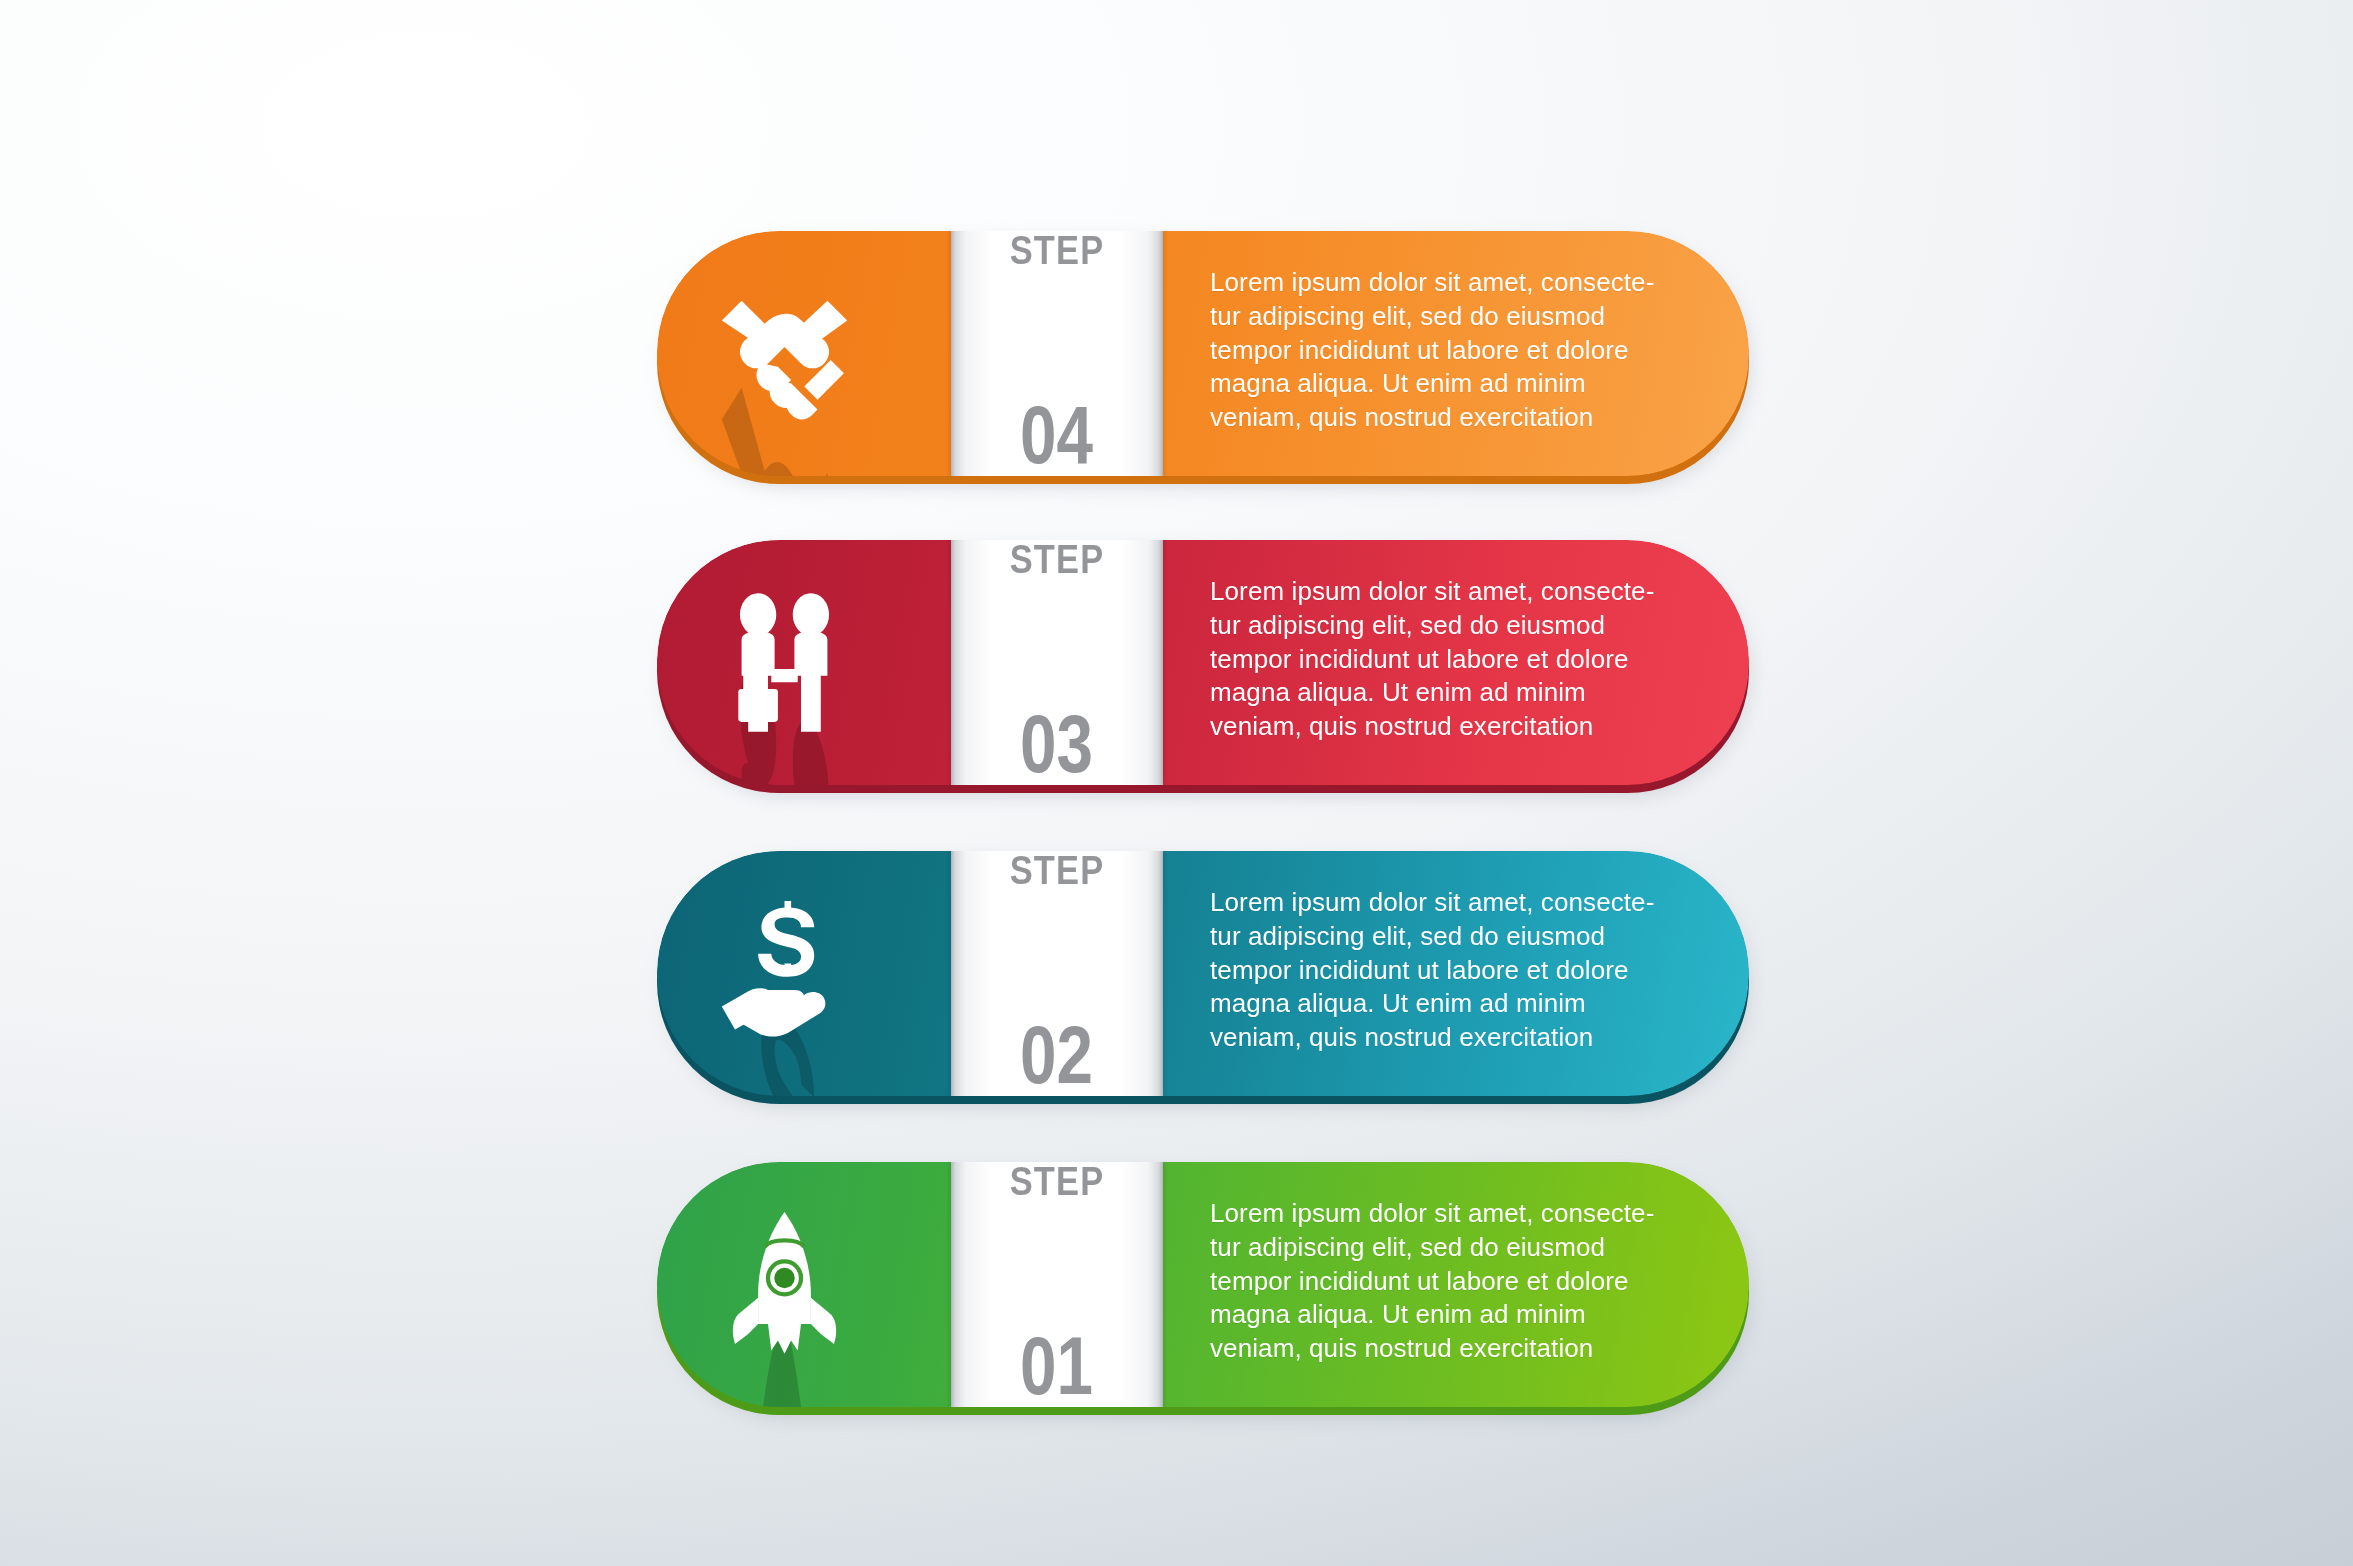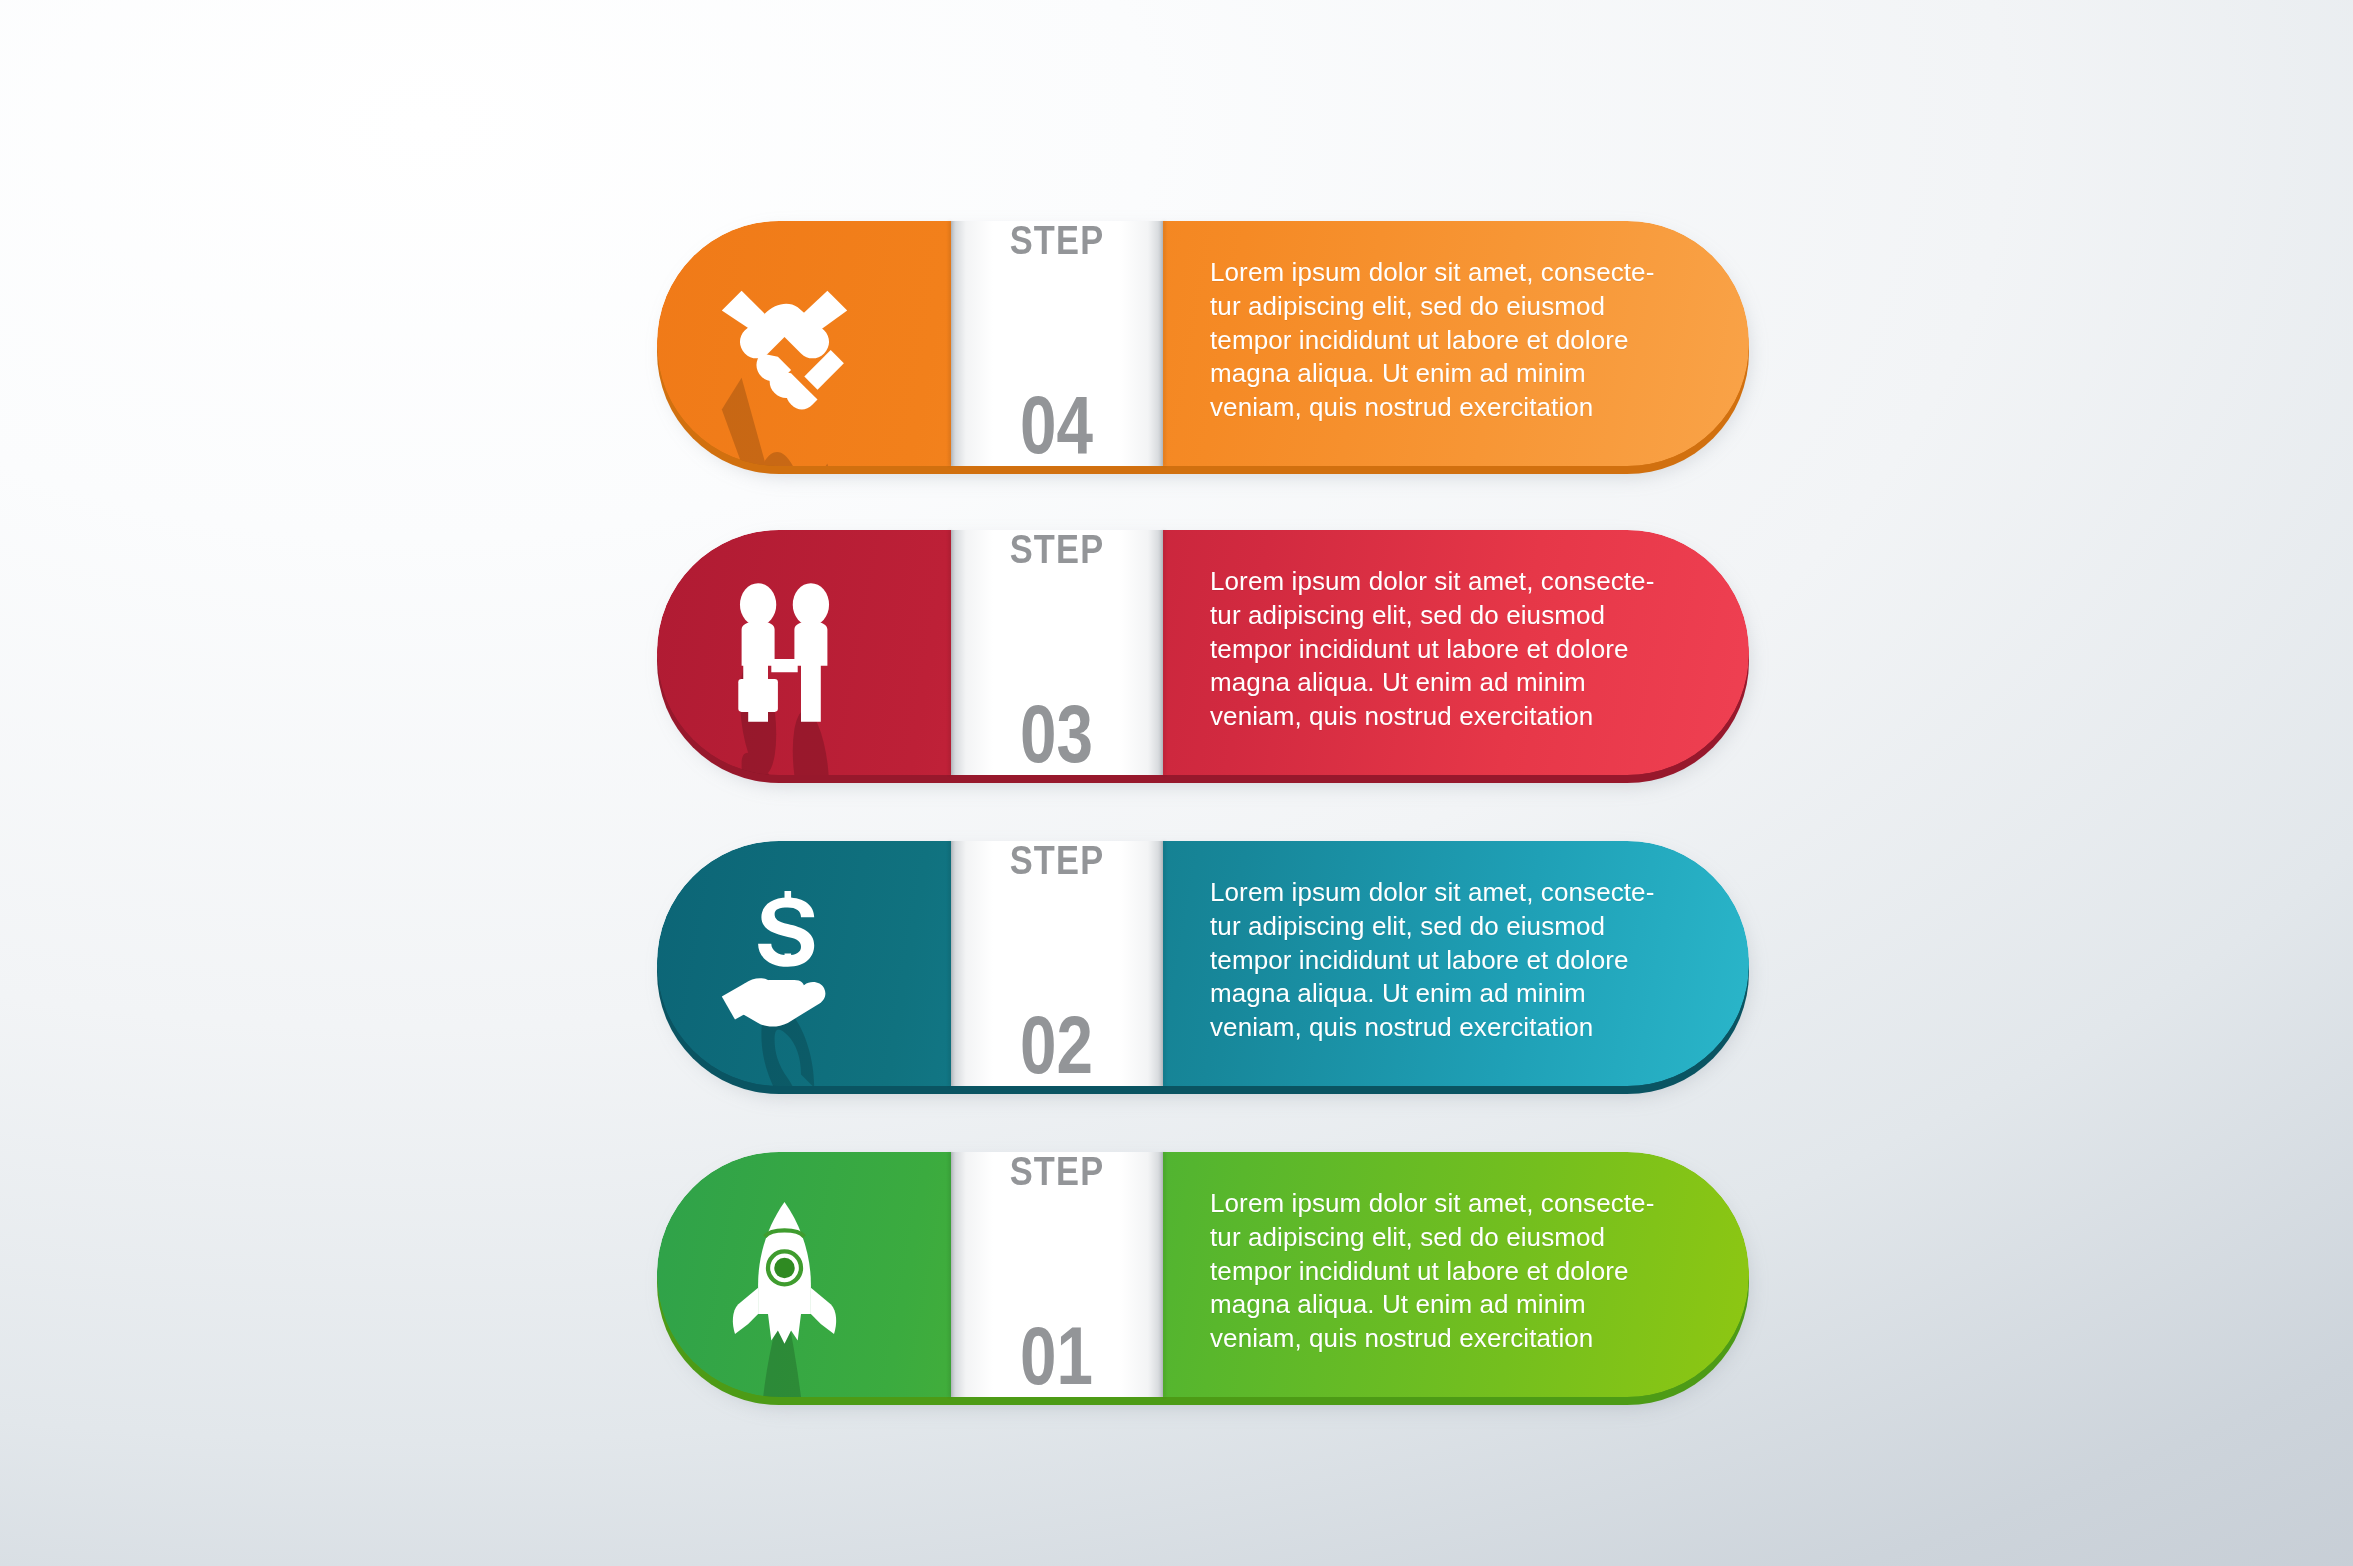--- a/index.html
+++ b/index.html
@@ -9,21 +9,21 @@
     font-family:"Liberation Sans", sans-serif;
   }
   body {
     background:
       radial-gradient(ellipse 140% 120% at 18% 8%, #ffffff 0%, #fbfcfd 22%, #f2f4f6 48%, #e2e7eb 70%, #cdd4db 88%, #c5ccd4 100%);
     position:relative;
   }
 
   #infographic {
     position:absolute;
-    left:0; top:4px;
+    left:0; top:14px;
     width:2354px; height:1311px;
   }
 
   .step-row {
     position:absolute;
     left:657px;
     width:1092px;
     height:245px;
   }
   .step-row.r0 { top:217px;  }

